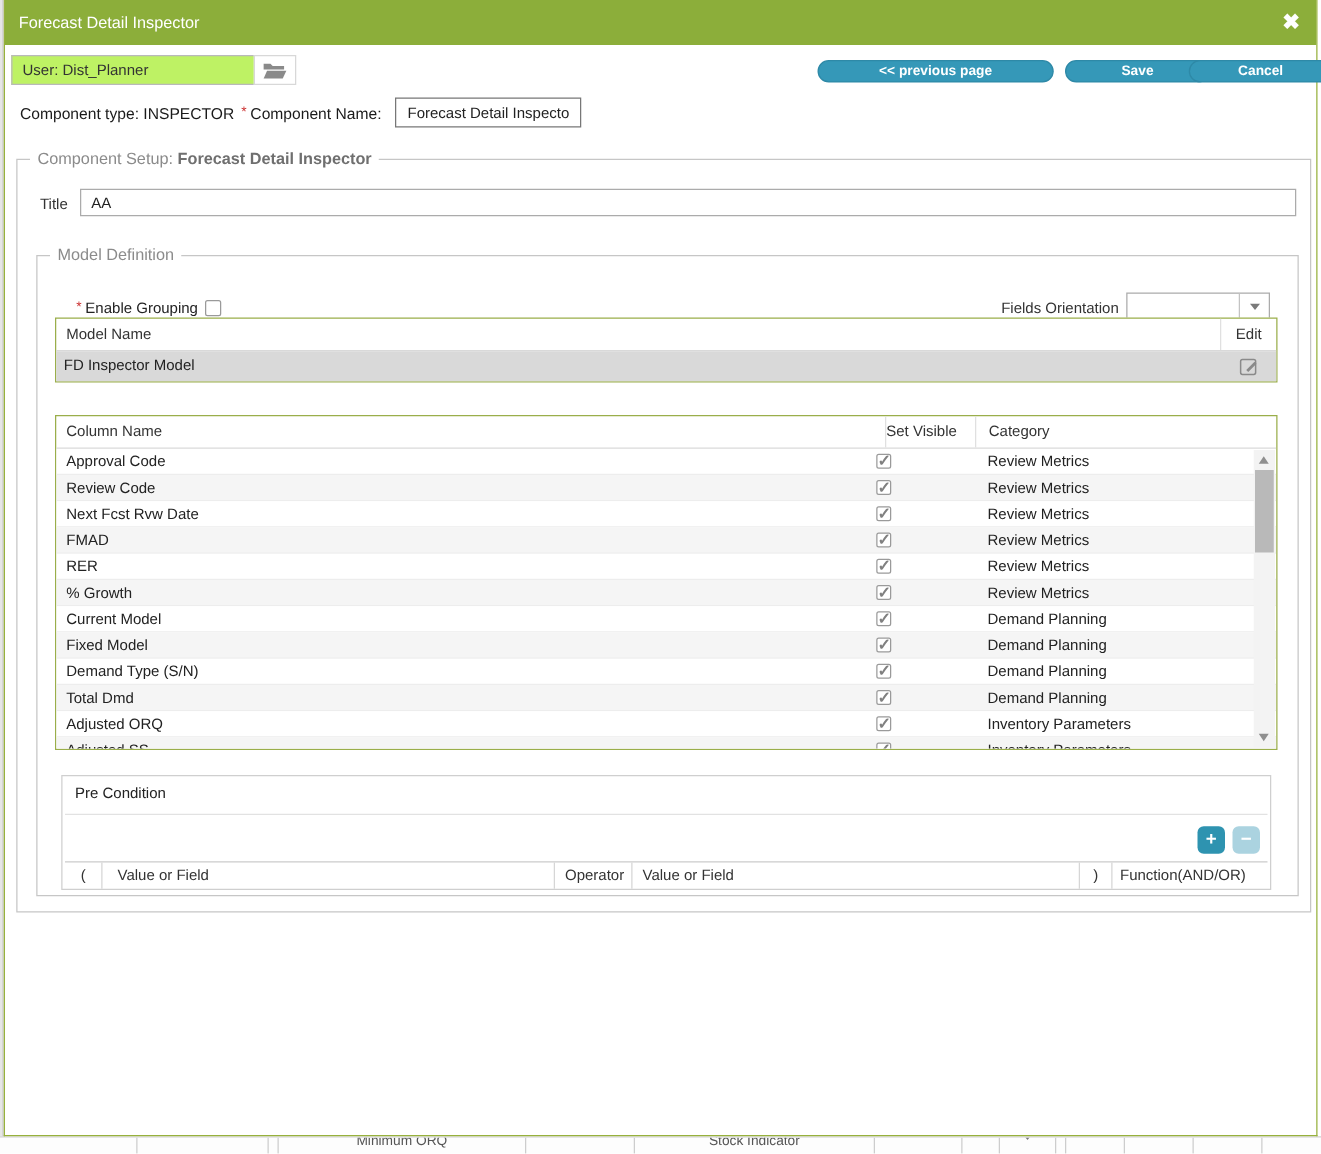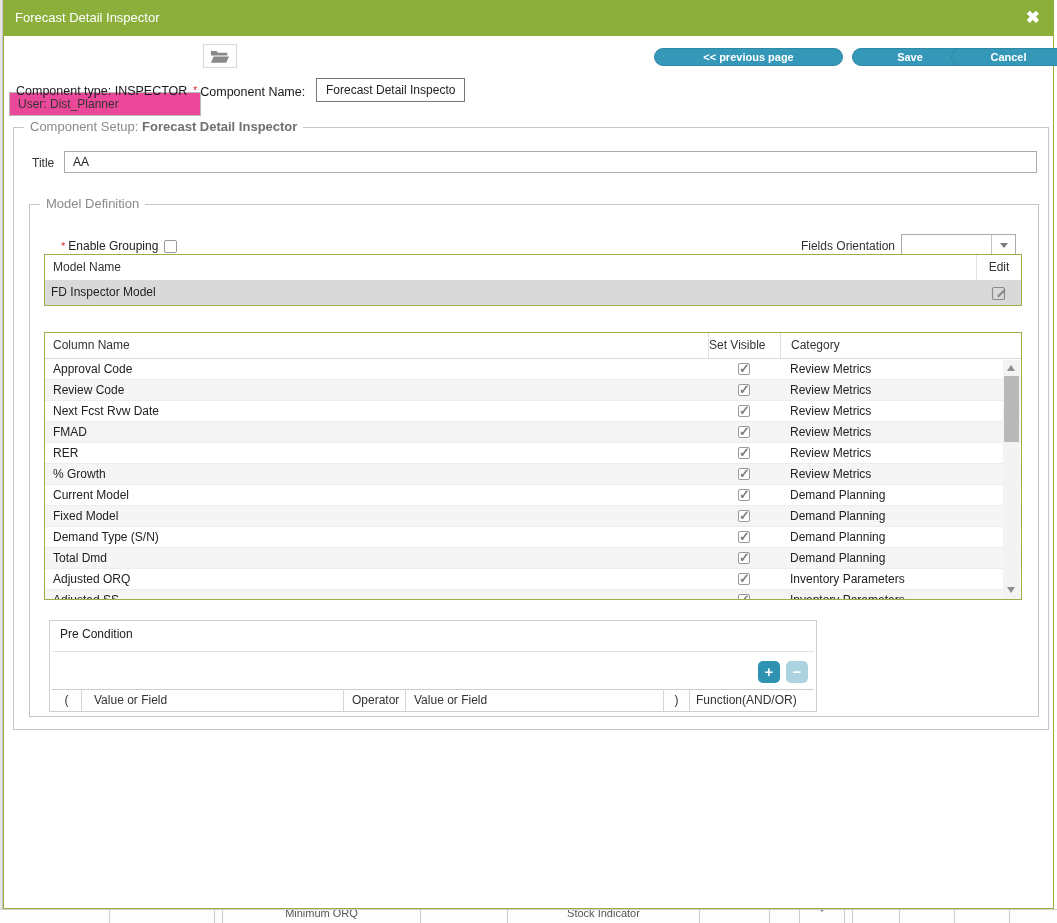--- a/index.html
+++ b/index.html
@@ -24,22 +24,22 @@
   .bg-caret { margin-top:2px; width:0; height:0; border-left:4px solid transparent; border-right:4px solid transparent; border-top:5px solid #777; }
 
   
   .modal { left:3px; top:0; width:1051px; height:909px; background:#fff;
            border:1px solid #97b13c; border-top:none; }
   .modal-header { left:0; top:0; right:0; height:36px; background:#8cae3a; }
   .modal-title { left:11px; top:0; line-height:36px; color:#fff; font-size:13px; }
   .close-x { right:13px; top:8px; color:#fff; font-size:17px; font-weight:bold; line-height:20px; cursor:pointer; }
 
   
-  .user-input { left:5px; top:44px; width:192px; height:24px; border:1px solid #b9b9b9; background:#ec4899;
-                font-size:12px; line-height:22px; padding-left:8px; color:#333;margin-top:48px; }
+  .user-input { left:5px; top:44px; width:226px; height:24px; border:1px solid #b9b9b9; background:#bef264;
+                font-size:12px; line-height:22px; padding-left:8px; color:#333; }
   .folder-btn { left:199px; top:44px; width:34px; height:24px; background:#fff; border:1px solid #d8d8d8;
                 display:flex; align-items:center; justify-content:center; cursor:pointer; }
 
   .tealbtn { height:18px; background:#3598b8; border:1px solid #2e89a7; border-radius:9px;
              color:#fff; font-size:11px; font-weight:bold; text-align:center; line-height:16px; cursor:pointer; }
   .btn-prev { left:650px; top:48px; width:189px; }
   .btn-save { left:848px; top:48px; width:116px; }
   .btn-cancel { left:947px; top:48px; width:115px; }
 
   
@@ -83,37 +83,37 @@
   .m-row .r-name { flex:1; padding-left:6px; }
   .m-row .r-edit { width:45px; display:flex; align-items:center; justify-content:center; cursor:pointer; }
 
   
   .col-table { left:40px; top:332px; width:978px; height:268px; border:1px solid #9aae4a; background:#fff; overflow:hidden; }
   .col-head { display:flex; height:26px; line-height:25px; font-size:12px; color:#333; border-bottom:1px solid #d9d9d9; }
   .col-head .h-name { flex:1; padding-left:8px; }
   .col-head .h-vis { width:72px; border-left:1px solid #e0e0e0; }
   .col-head .h-cat { width:241px; padding-left:10px; border-left:1px solid #e0e0e0; }
   .col-body { position:absolute; left:0; top:26px; right:0; bottom:0; overflow:hidden; }
-  .crow { display:flex; height:21px; line-height:20px; font-size:12px; color:#222; background:#fff; border-bottom:1px solid #ededed; cursor:default; }
+  .crow { display:flex; height:21px; line-height:20px; font-size:12px; color:#222; background:#fff; border-bottom:1px solid #ededed; cursor:default;gap:37px; }
   .crow.alt { background:#f5f5f5; }
   .crow .c-name { flex:1; padding-left:8px; white-space:nowrap; overflow:hidden; }
   .crow .c-vis { width:72px; display:flex; align-items:center; justify-content:center; }
   .crow .c-cat { width:241px; padding-left:10px; white-space:nowrap; }
   .crow .cb { width:12px; height:12px; line-height:10px; }
 
   
   .sbar { position:absolute; top:27px; right:1px; bottom:1px; width:17px; background:#f3f3f3; }
   .sb-up, .sb-down { position:absolute; left:4px; width:0; height:0; cursor:pointer;
                      border-left:4.5px solid transparent; border-right:4.5px solid transparent; }
   .sb-up { top:5px; border-bottom:6px solid #8f8f8f; }
   .sb-down { bottom:5px; border-top:6px solid #8f8f8f; }
   .sb-thumb { position:absolute; top:16px; left:1px; width:15px; height:66px; background:#b9b9b9; cursor:grab; }
 
   
-  .precond { left:45px; top:620px; width:768px; height:92px; border:1px solid #cfcfcf; background:#fff; }
+  .precond { left:45px; top:620px; width:968px; height:92px; border:1px solid #cfcfcf; background:#fff; }
   .pc-label { position:absolute; left:10px; top:6px; font-size:12px; color:#222; }
   .pc-toolbar { position:absolute; left:2px; right:2px; top:30px; height:39px; border-top:1px solid #e2e2e2; }
   .sqbtn { position:absolute; top:9px; width:22px; height:22px; border-radius:5px; color:#fff;
            font-size:15px; font-weight:bold; text-align:center; line-height:21px; cursor:pointer; }
   .btn-add { right:34px; background:#2e93b0; }
   .btn-remove { right:6px; background:#abd3e0; }
   .pc-head { position:absolute; left:2px; right:2px; bottom:0; height:22px; border-top:1px solid #cccccc;
              display:flex; font-size:12px; color:#333; line-height:21px; }
   .pc-head > div { border-right:1px solid #d6d6d6; white-space:nowrap; overflow:hidden; }
   .pc-open { width:30px; text-align:center; }

